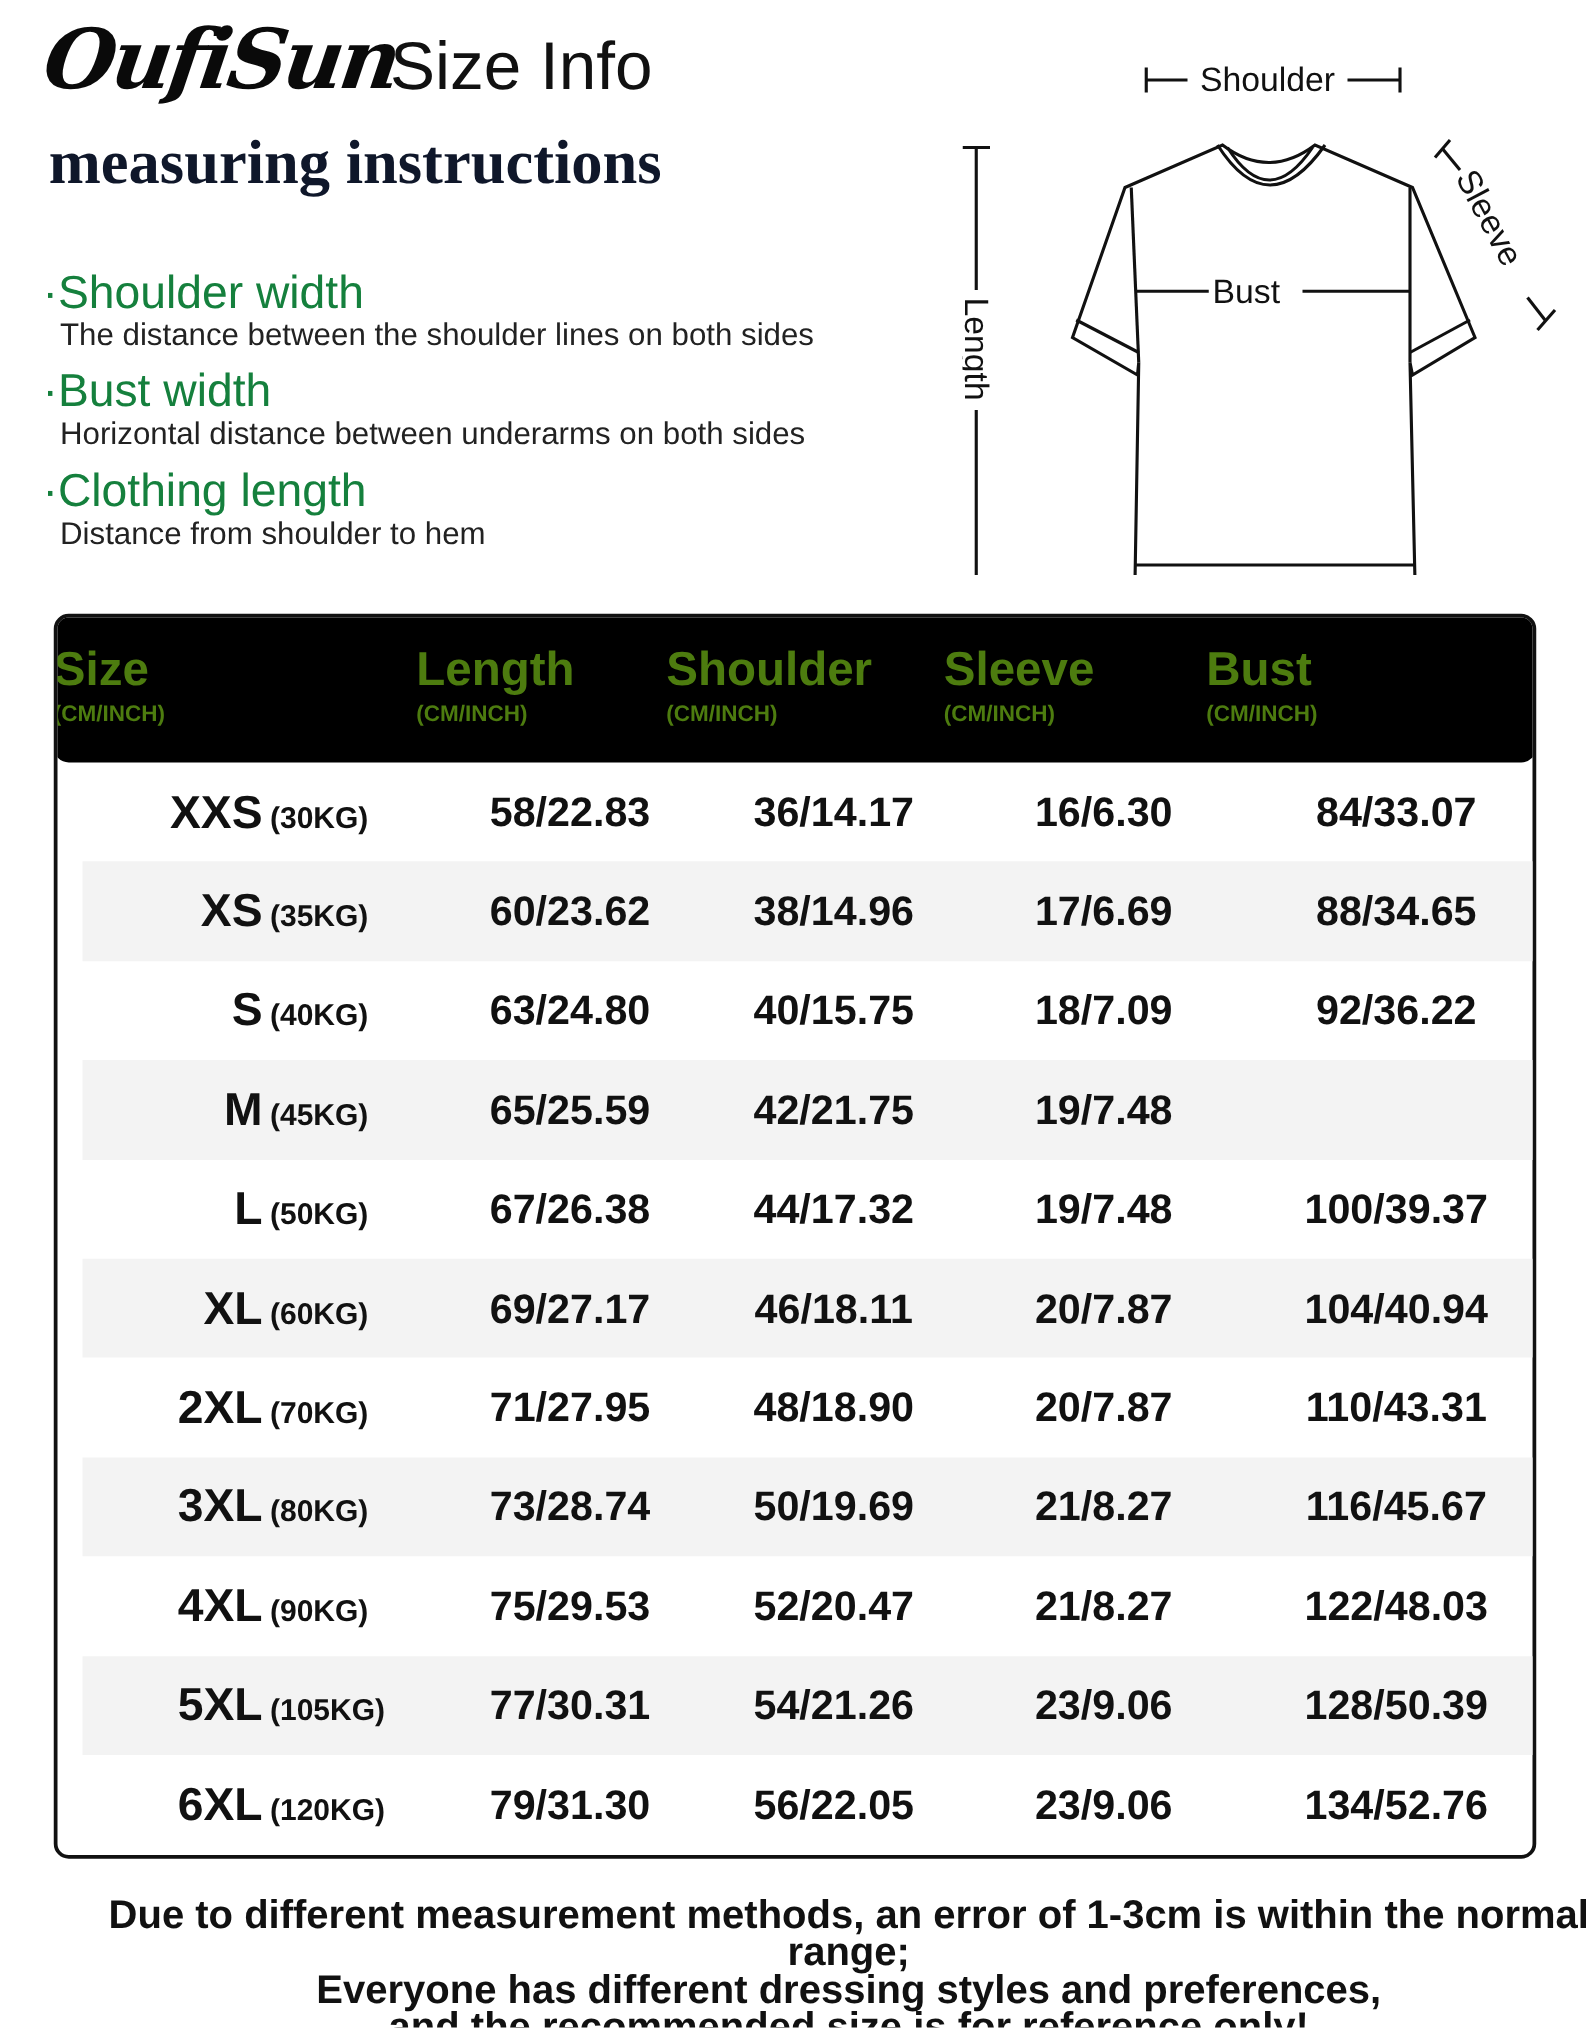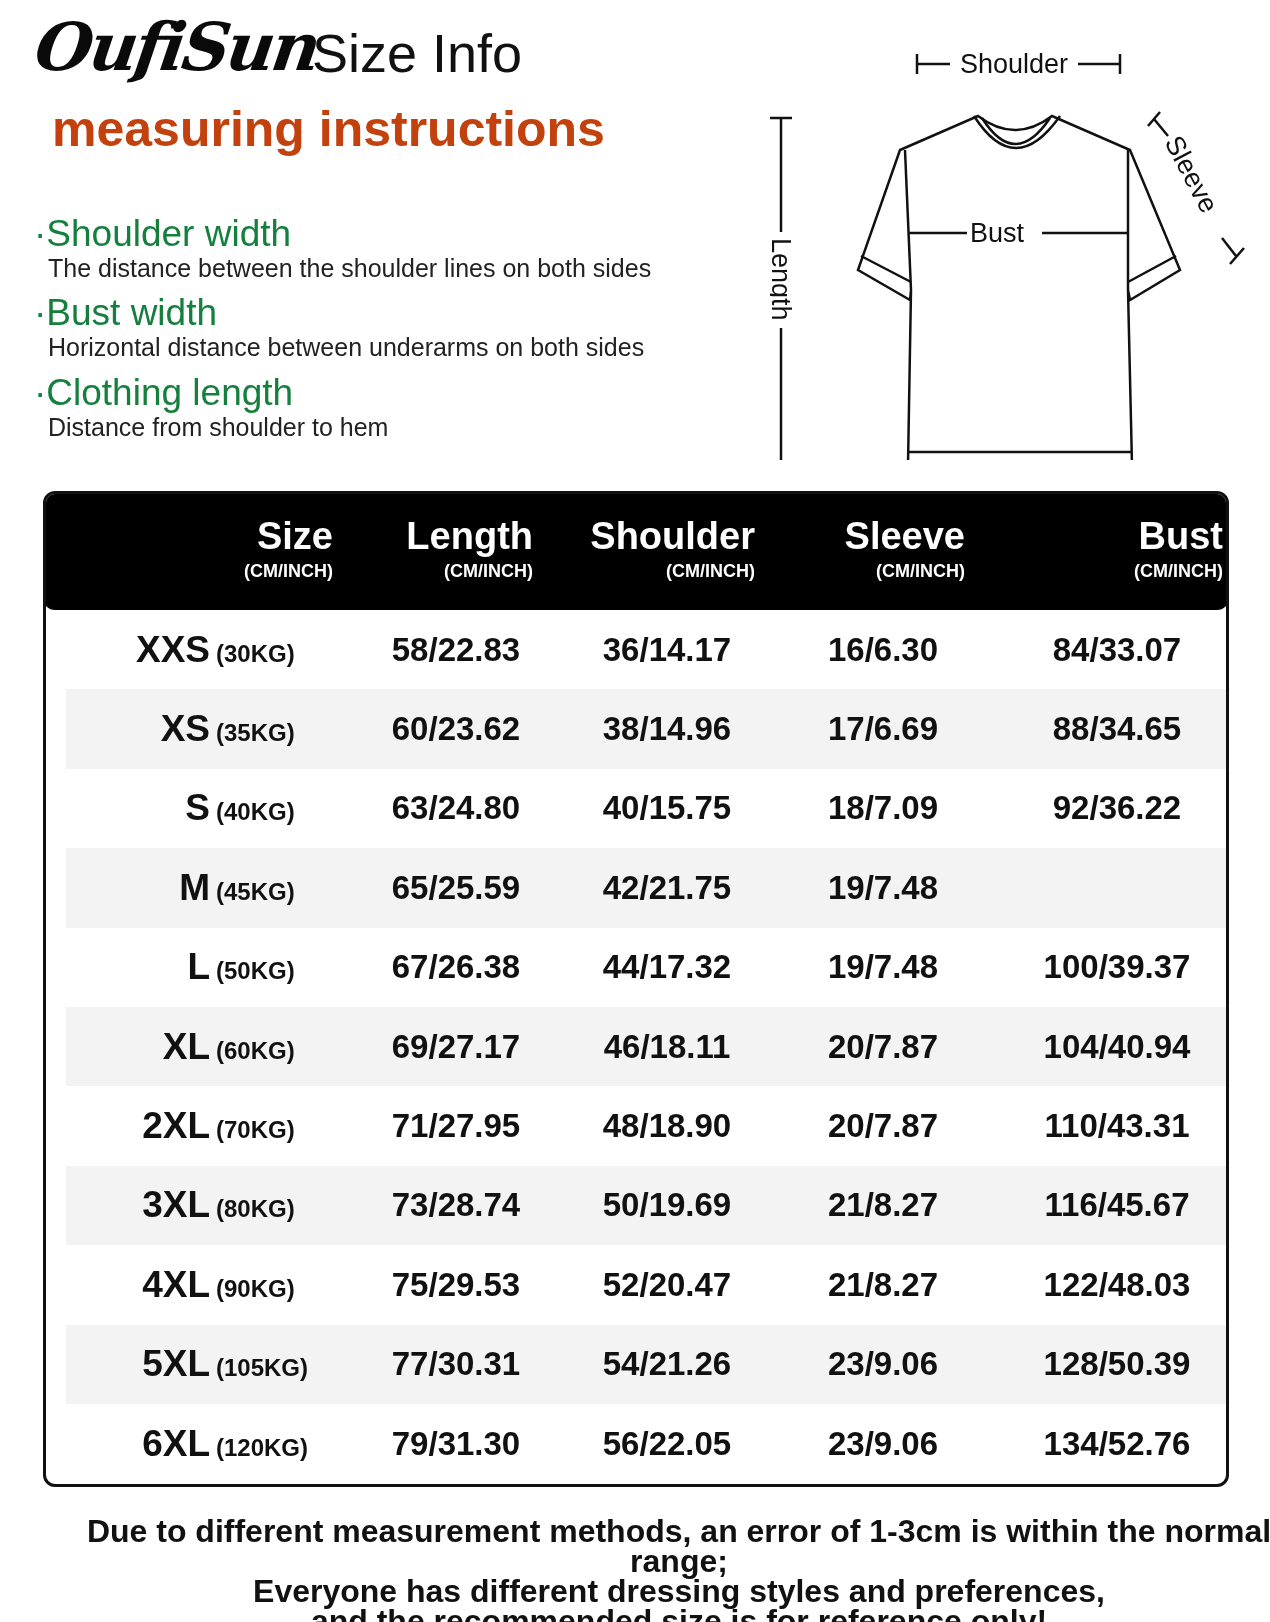--- a/index.html
+++ b/index.html
@@ -11,42 +11,42 @@
     position: absolute; left: 36px; top: 8px;
     font-family: "DejaVu Serif", serif; font-style: italic; font-weight: bold;
     font-size: 66px; letter-spacing: -3px; color: #0a0a0a;
     transform: skewX(-8deg);
   }
   .title {
     position: absolute; left: 312px; top: 22px;
     font-weight: normal; font-size: 54px; color: #111;
   }
   .subtitle {
-    position: absolute; left: 52px; top: 100px;
-    font-weight: bold; font-size: 50px; color: #c2410c;
+    position: absolute; left: 39px; top: 100px;
+    font-weight: bold; font-size: 50px; color: #0f172a; font-family: Liberation Serif, serif;
   }
   .instr { position: absolute; left: 34px; }
   .instr .h { font-weight: normal; font-size: 37px; line-height: 40px; color: #15803d; }
   .instr .d { font-size: 25px; line-height: 28px; margin-left: 14px; color: #222; }
 
   .diagram { position: absolute; left: 770px; top: 20px; width: 480px; height: 440px; }
   .diagram svg { width: 100%; height: 100%; }
   .diagram text { font-family: "Liberation Sans", sans-serif; font-size: 27px; fill: #111; }
 
   .table {
     position: absolute; left: 43px; top: 491px; width: 1186px; height: 996px;
     border: 3px solid #111; border-radius: 12px; box-sizing: border-box; overflow: hidden;
   }
   .thead {
     position: absolute; left: -3px; top: -3px; width: 1186px; height: 119px;
     background: #000; border-radius: 12px; display: flex;
   }
-  .th { text-align: right; color: #ffffff; padding-top: 24px; }
+  .th { text-align: left; color: #4d7c0f; padding-top: 24px; }
   .th .h1 { font-weight: bold; font-size: 38px; line-height: 42px; }
-  .th .h2 { font-weight: bold; font-size: 18px; line-height: 28px; padding-left: 45px; }
+  .th .h2 { font-weight: bold; font-size: 18px; line-height: 28px; }
   .tbody { position: absolute; left: 0; top: 116px; width: 1180px; margin-left: 20px; }
   .tr { display: flex; height: 79.4px; align-items: center; }
   .tr:nth-child(even) { background: #f3f3f3; }
   .td { text-align: center; font-weight: bold; font-size: 33px; color: #111; }
   .c0 { width: 290px; } .c1 { width: 200px; } .c2 { width: 222px; }
   .c3 { width: 210px; } .c4 { width: 258px; }
   .size-cell { display: flex; align-items: baseline; justify-content: flex-start; }
   .size-cell .sz { width: 150px; text-align: right; font-size: 37px; padding-right: 6px; box-sizing: border-box; }
   .size-cell .kg { font-size: 24px; text-align: left; }
 

